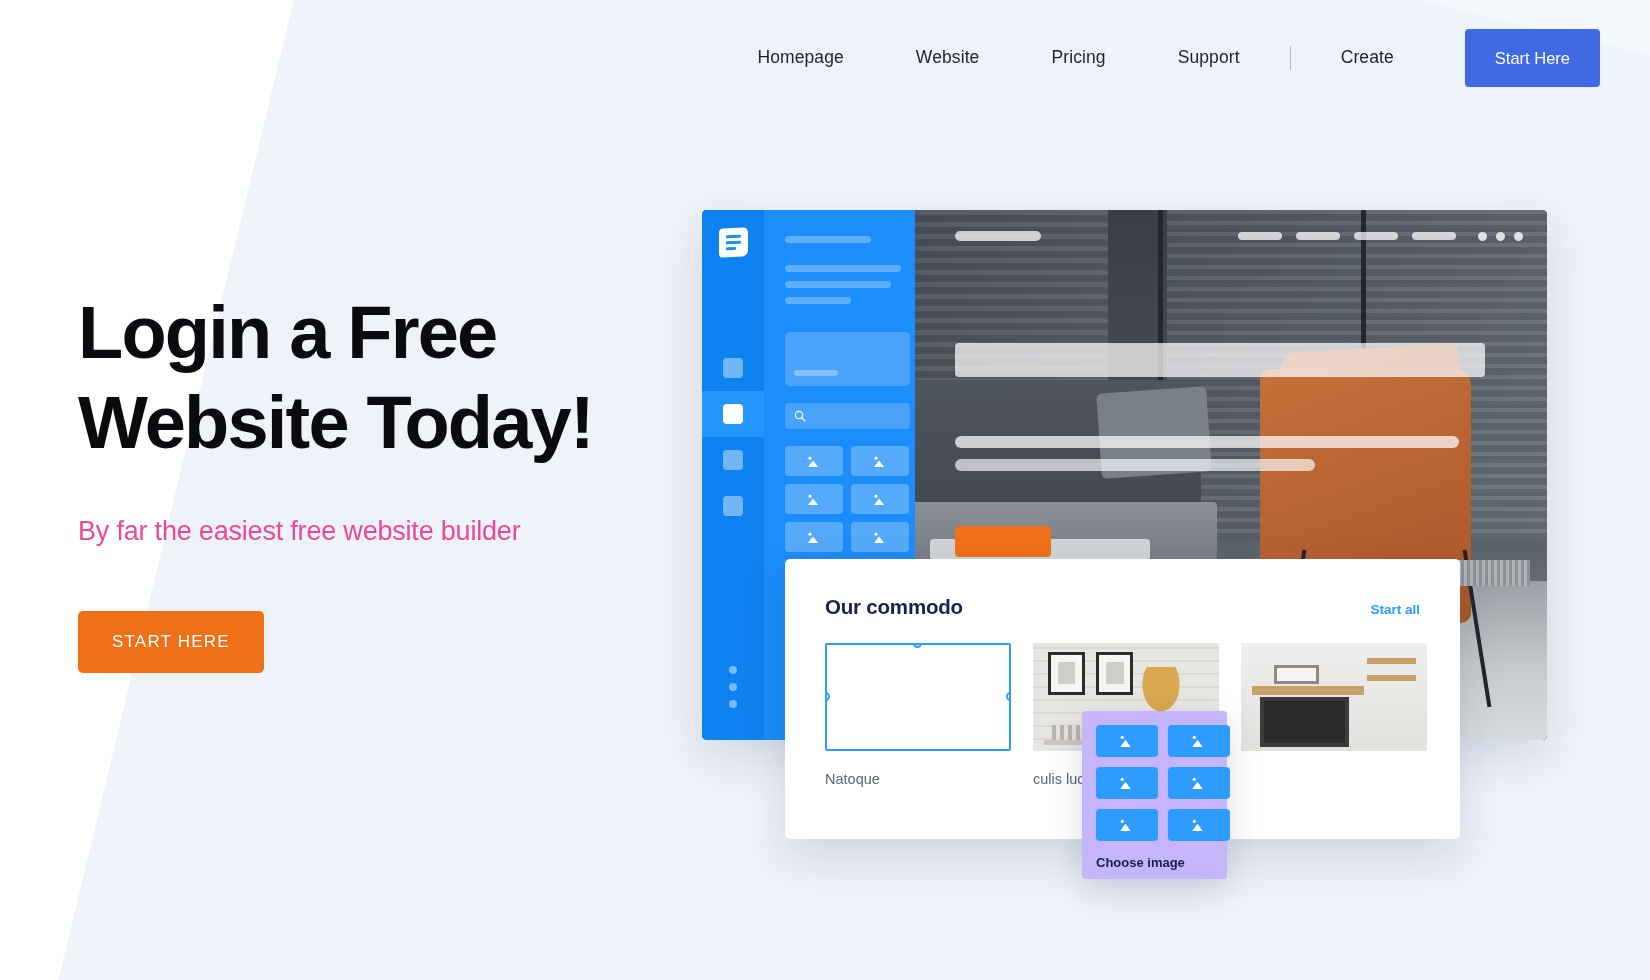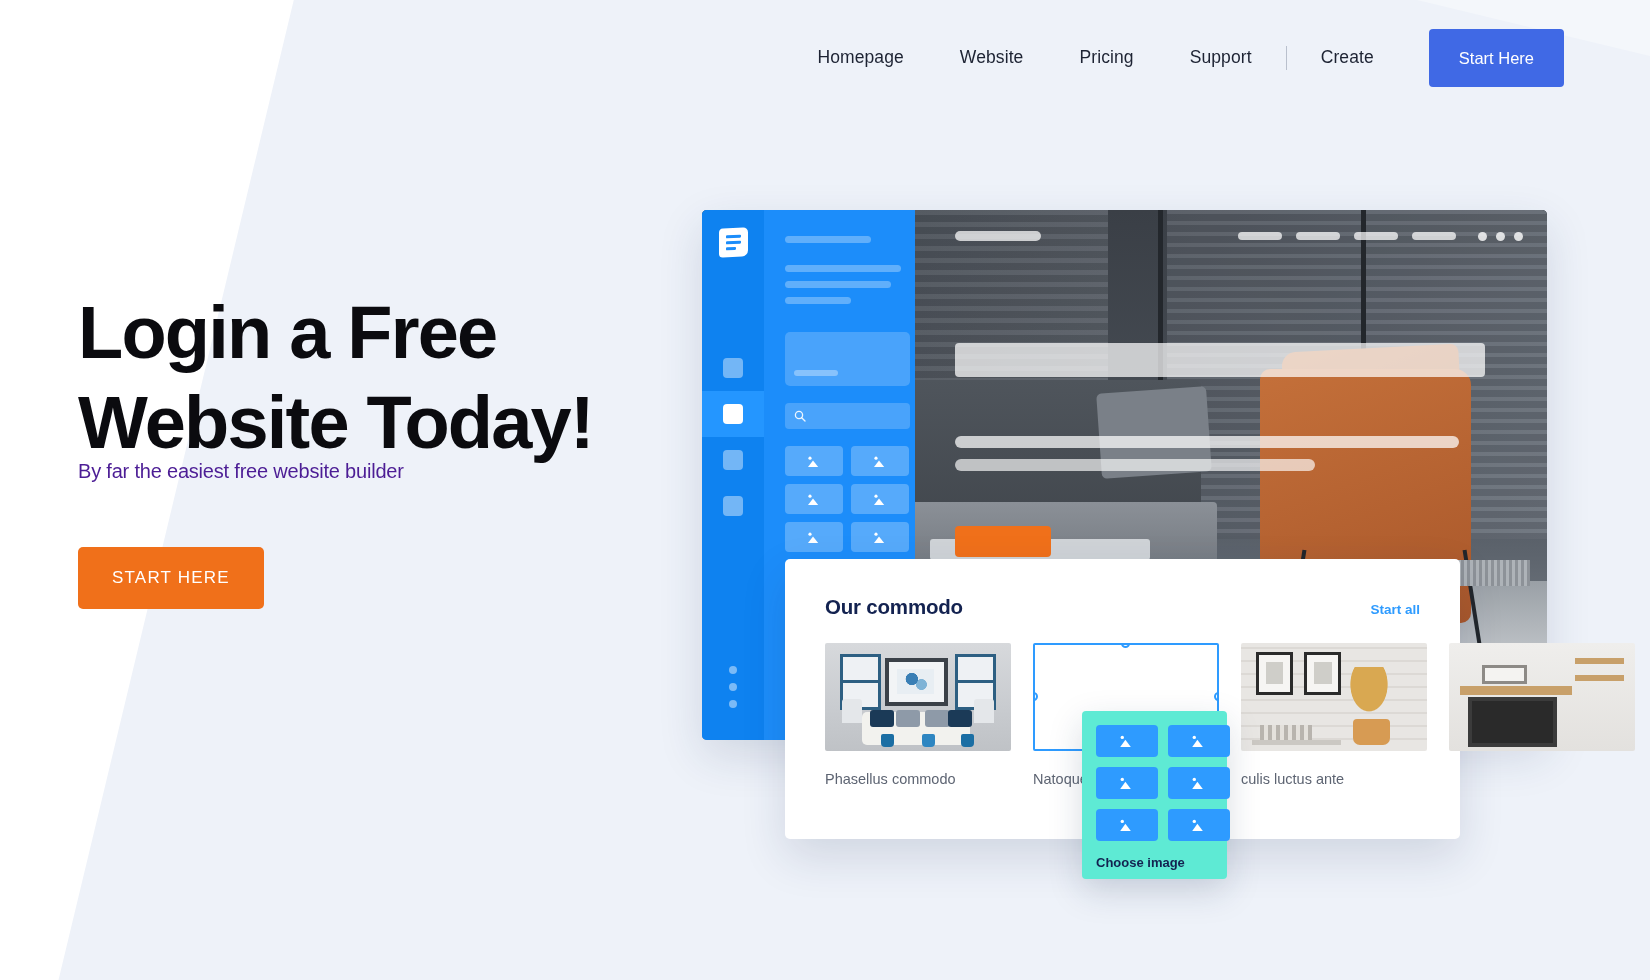--- a/index.html
+++ b/index.html
@@ -87,22 +87,22 @@
     letter-spacing: -0.5px;
     color: #101a3d;
     font-weight: 400;
   }
   .logo-text b { font-weight: 800; }
 
   .nav {
     margin-left: auto;
     display: flex;
     align-items: center;
-    margin-right: 86px;
-    gap: 0px;
+    margin-right: 50px;
+    gap: 16px;
     justify-content: space-between;
   }
   .nav-link {
     font-size: 17.5px;
     color: #1d2333;
     padding: 0 28px;
     cursor: pointer;
     letter-spacing: 0.1px;
   }
   .nav-sep {
@@ -133,22 +133,23 @@
   }
   .hero h1 {
     font-size: 74px;
     line-height: 1.0;
     font-weight: 800;
     color: #0b0b0f;
     letter-spacing: -1.8px;
   }
   .hero h1 .l2 { display: block; margin-top: 16px; }
   .hero .sub {
-    font-size: 20px;
-    color: #4c1d95;
+    margin-top: 56px;
+    font-size: 27px;
+    color: #ec4899;
     letter-spacing: -0.2px;
   }
   .hero .cta {
     margin-top: 64px;
     display: inline-block;
     background: #f0701a;
     color: #ffffff;
     font-size: 17px;
     letter-spacing: 1.2px;
     padding: 0 34px;
@@ -475,21 +476,21 @@
   .handle.ml { top: 50%; left: -6px;  margin-top: -5px; }
   .handle.mr { top: 50%; right: -6px; margin-top: -5px; }
 
   
   .chooser {
     position: absolute;
     left: 1082px;
     top: 711px;
     width: 145px;
     height: 168px;
-    background: #5eead4;
+    background: #c4b5fd;
     border-radius: 4px;
     z-index: 26;
     box-shadow: 0 12px 34px rgba(25,45,85,0.17);
     padding: 14px 14px 0 14px;
   }
   .chooser .cgrid {
     display: grid;
     grid-template-columns: 62px 62px;
     gap: 10px;
   }
@@ -668,44 +669,20 @@
 </div>
 
 <div class="projects">
   <div class="projects-head">
     <div class="title">Our commodo</div>
     <div class="viewall">Start all</div>
   </div>
 
   <div class="projects-row">
 
-    <div class="proj">
-      <div class="thumb t1">
-        <div class="win a">
-            <i></i>
-          </div>
-        <div class="win b">
-            <i></i>
-          </div>
-        <div class="art">
-            <u></u>
-          </div>
-        <div class="sofa"></div>
-        <div class="pil p1"></div>
-        <div class="pil p2"></div>
-        <div class="pil p3"></div>
-        <div class="pil p4"></div>
-        <div class="lamp l1"></div>
-        <div class="lamp l2"></div>
-        <div class="vase v1"></div>
-        <div class="vase v2"></div>
-        <div class="vase v3"></div>
-      </div>
-      <div class="cap">Phasellus commodo</div>
-    </div>
 
     <div class="proj selected">
       <div class="thumb">
         <div class="handle tc"></div>
         <div class="handle ml"></div>
         <div class="handle mr"></div>
       </div>
       <div class="cap">Natoque</div>
     </div>
 

